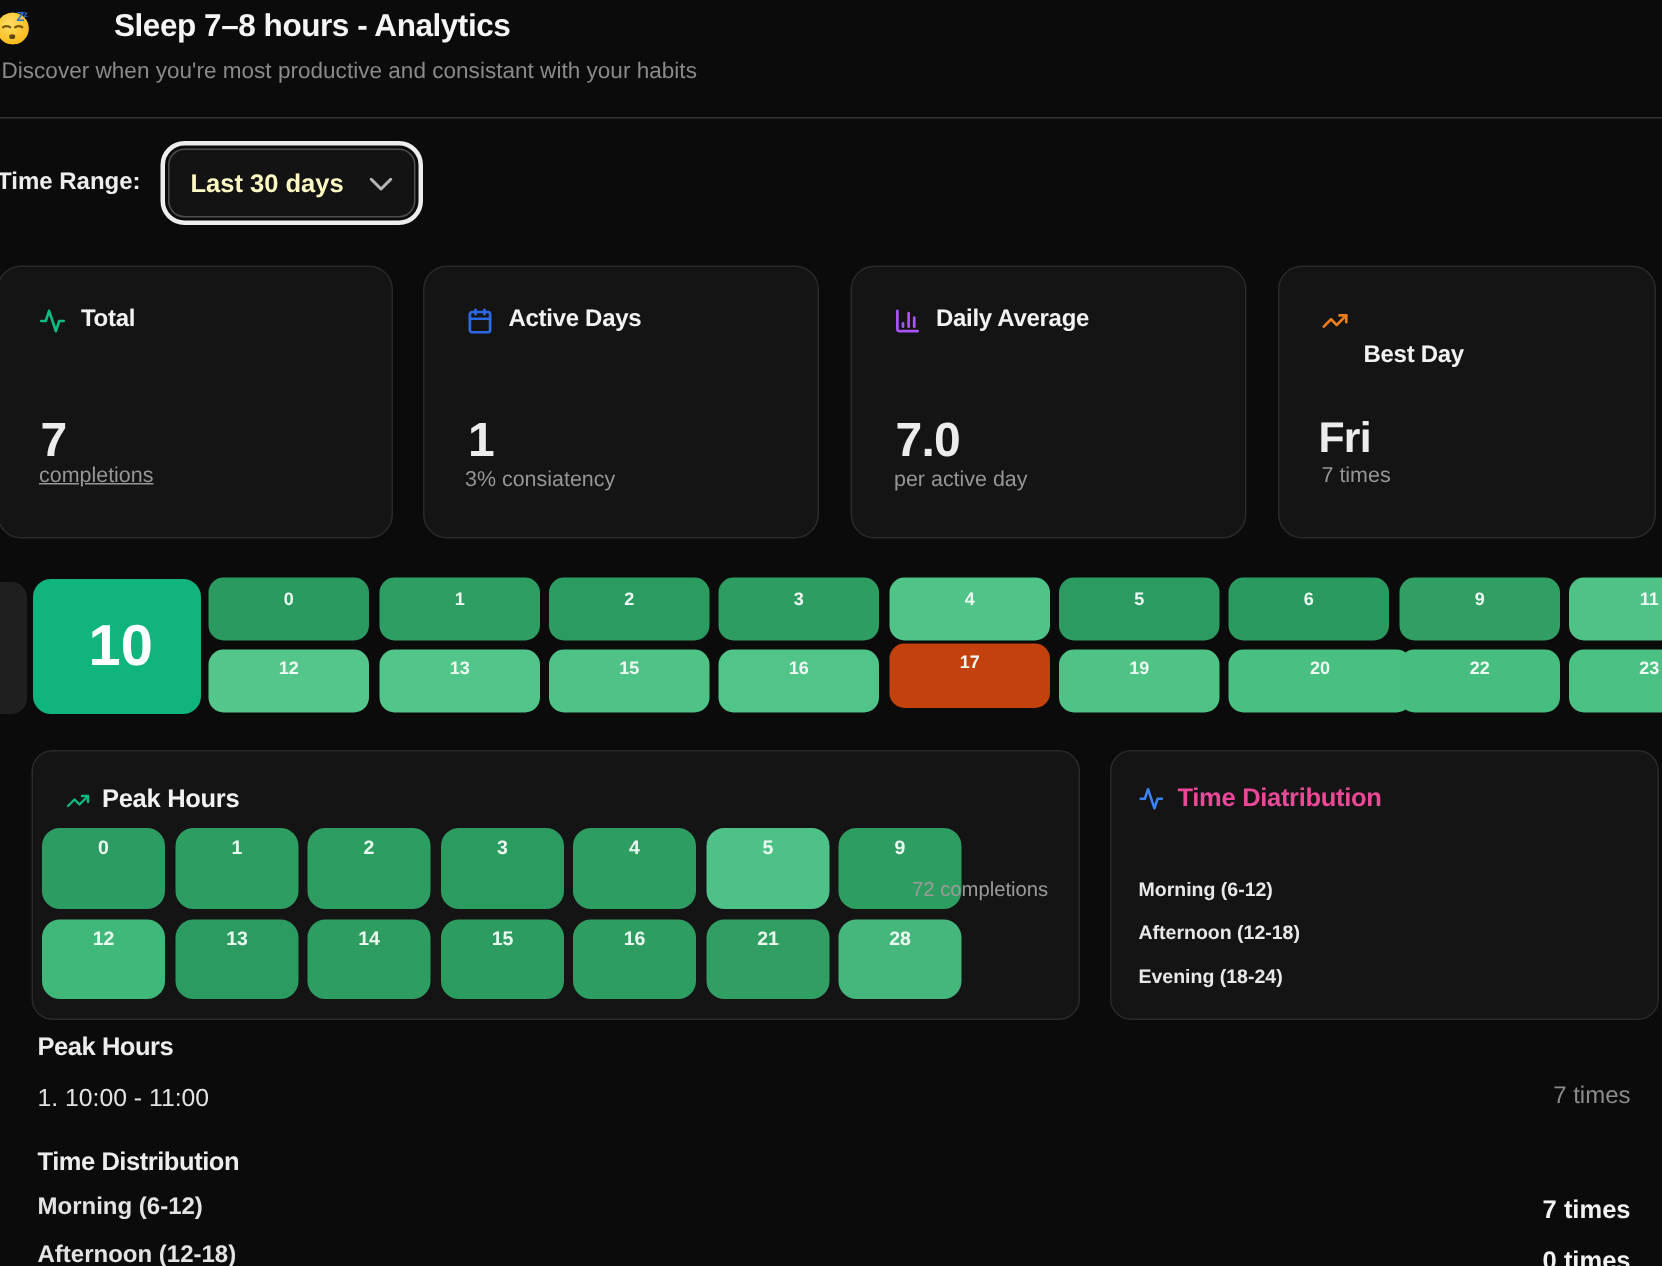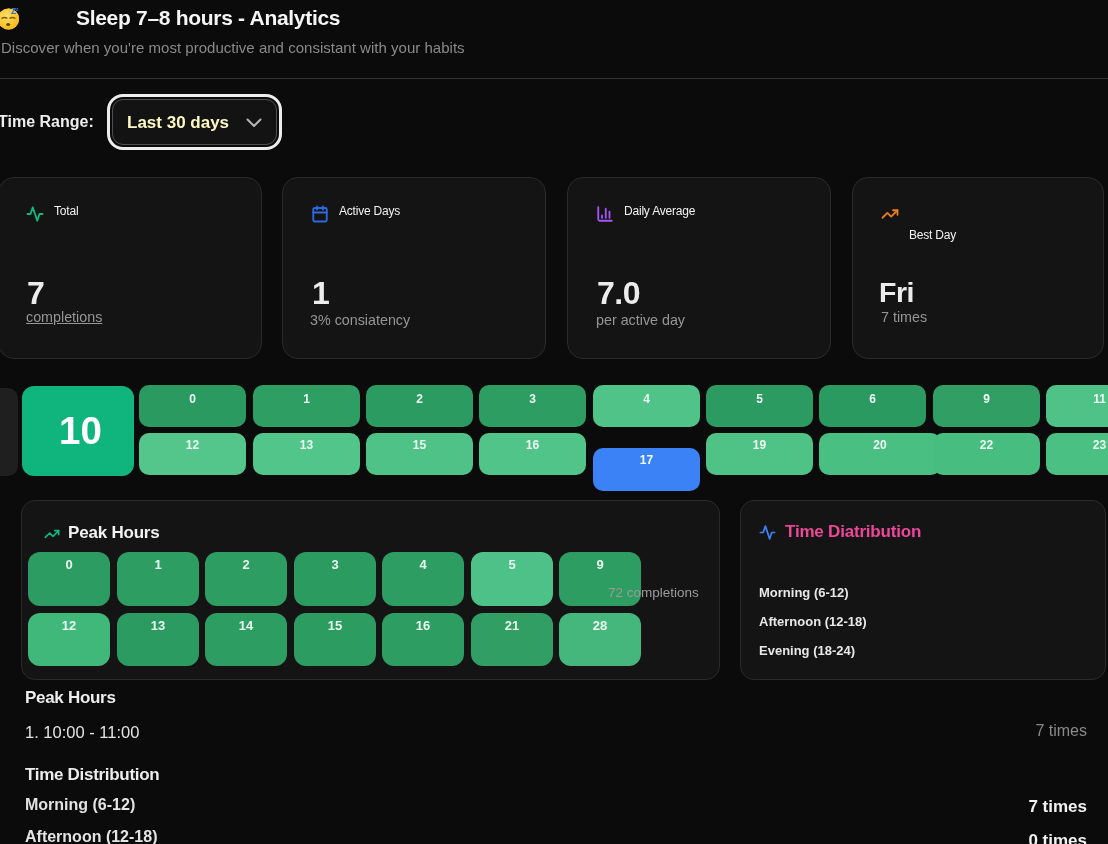--- a/index.html
+++ b/index.html
@@ -1,20 +1,20 @@
 <!DOCTYPE html>
 <html><head>
 <meta charset="utf-8">
 <style>
   * { margin:0; padding:0; box-sizing:border-box; }
   html,body { width:1108px; height:844px; background:#0b0b0b; overflow:hidden; }
   body { font-family:"Liberation Sans", sans-serif; position:relative; color:#f0f0f0; }
   .abs { position:absolute; }
   .card { position:absolute; background:#141414; border:1px solid #2a2a2a; border-radius:16px; }
-  .ctitle { font-size:12px; font-weight:400; color:#f2f2f2; letter-spacing:-0.2px; }
+  .ctitle { font-size:16px; font-weight:700; color:#f2f2f2; letter-spacing:-0.2px; }
   .bignum { font-size:32px; font-weight:700; color:#ececec; letter-spacing:-0.5px; }
   .csub { font-size:14.3px; color:#969696; }
   .hbox { position:absolute; border-radius:10px; }
   .hb2 span { top:5px !important; } .hbox span { position:absolute; top:7px; left:0; right:0; text-align:center; font-size:12px; font-weight:700; color:#eef9f3; }
   .pbox { position:absolute; border-radius:12px; }
   .pbox span { position:absolute; top:5px; left:0; right:0; text-align:center; font-size:13px; font-weight:700; color:#eafaf0; }
 </style>
 </head>
 <body>
 
@@ -122,21 +122,21 @@
   </div>
 <div class="hbox hb2" style="left:253px; top:432.5px; width:107px; height:42.5px; background:#52c58a;">
     <span>13</span>
   </div>
 <div class="hbox hb2" style="left:366px; top:432.5px; width:107px; height:42.5px; background:#4fc387;">
     <span>15</span>
   </div>
 <div class="hbox hb2" style="left:479px; top:432.5px; width:107px; height:42.5px; background:#51c489;">
     <span>16</span>
   </div>
-<div class="hbox hb2" style="left:593px; top:448px; width:107px; height:42.5px; background:#3b82f6;">
+<div class="hbox hb2" style="left:593px; top:429px; width:107px; height:42.5px; background:#c2410c;">
     <span>17</span>
   </div>
 <div class="hbox hb2" style="left:706px; top:432.5px; width:107px; height:42.5px; background:#4fc286;">
     <span>19</span>
   </div>
 <div class="hbox hb2" style="left:819px; top:432.5px; width:122px; height:42.5px; background:#4abf82;">
     <span>20</span>
   </div>
 <div class="hbox hb2" style="left:933px; top:432.5px; width:107px; height:42.5px; background:#48bd80;">
     <span>22</span>

